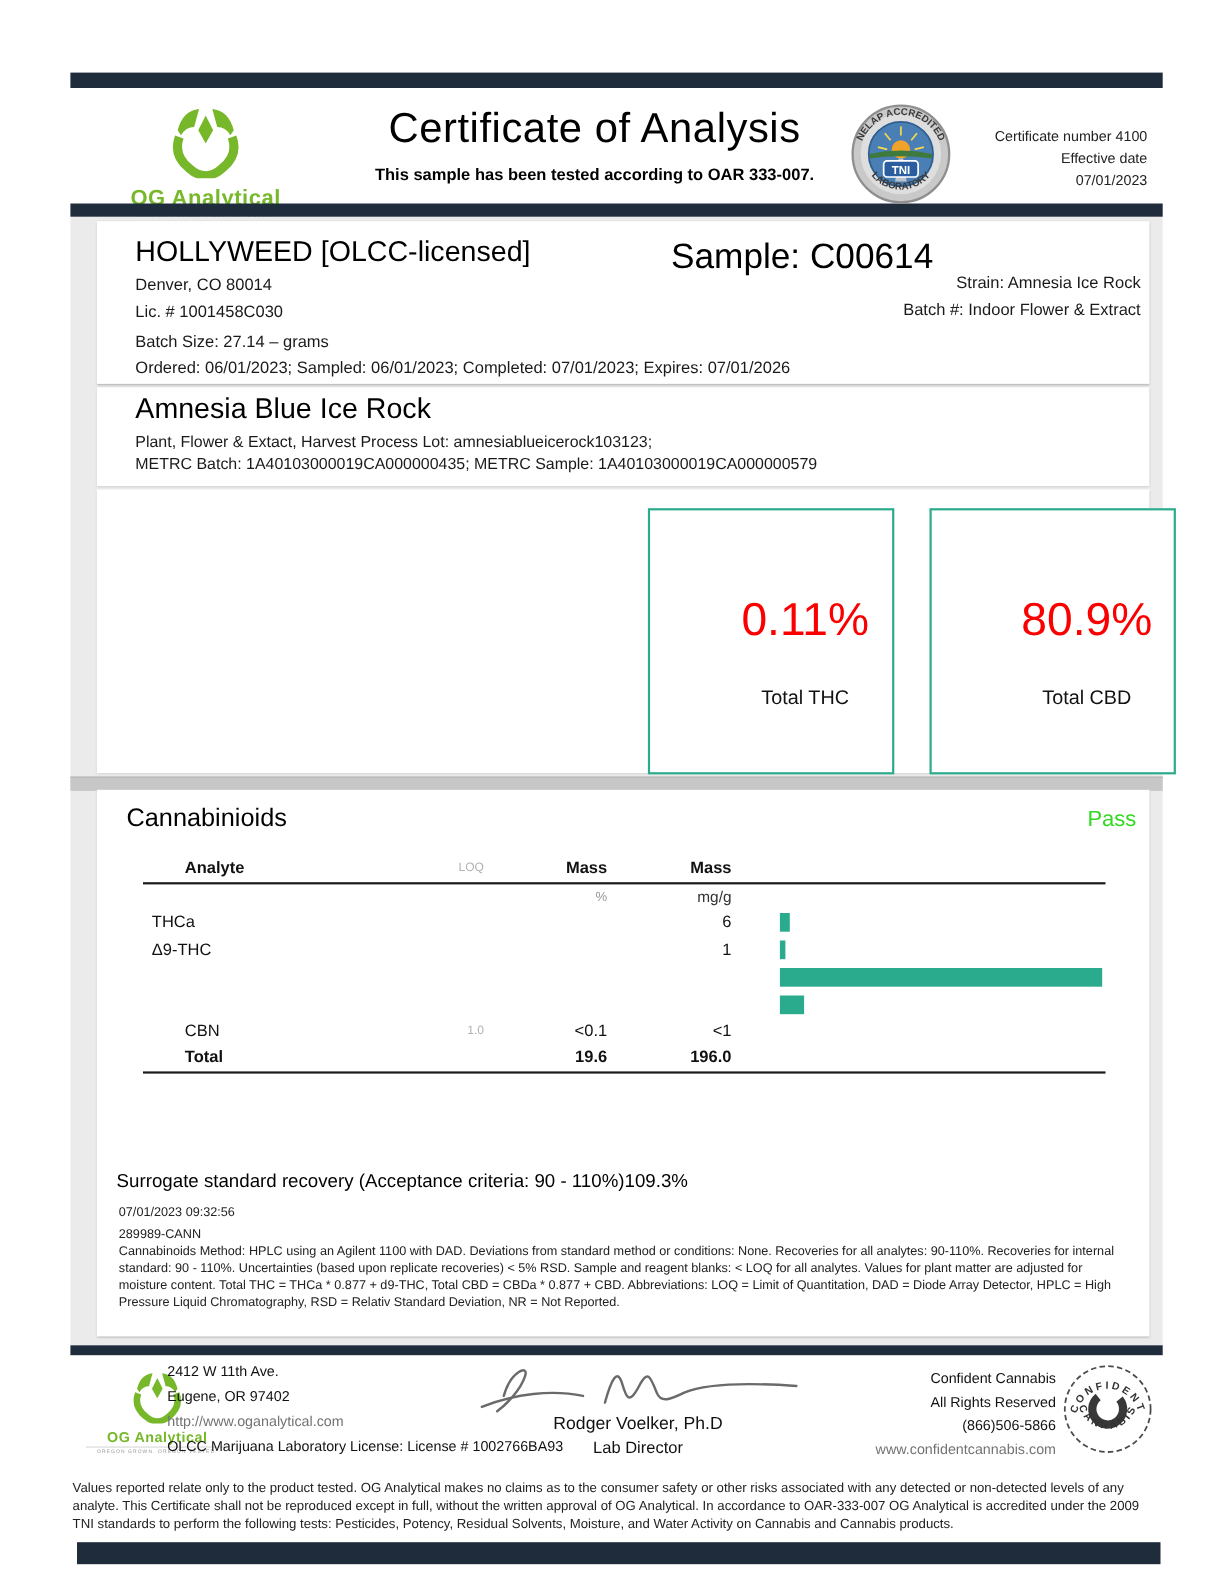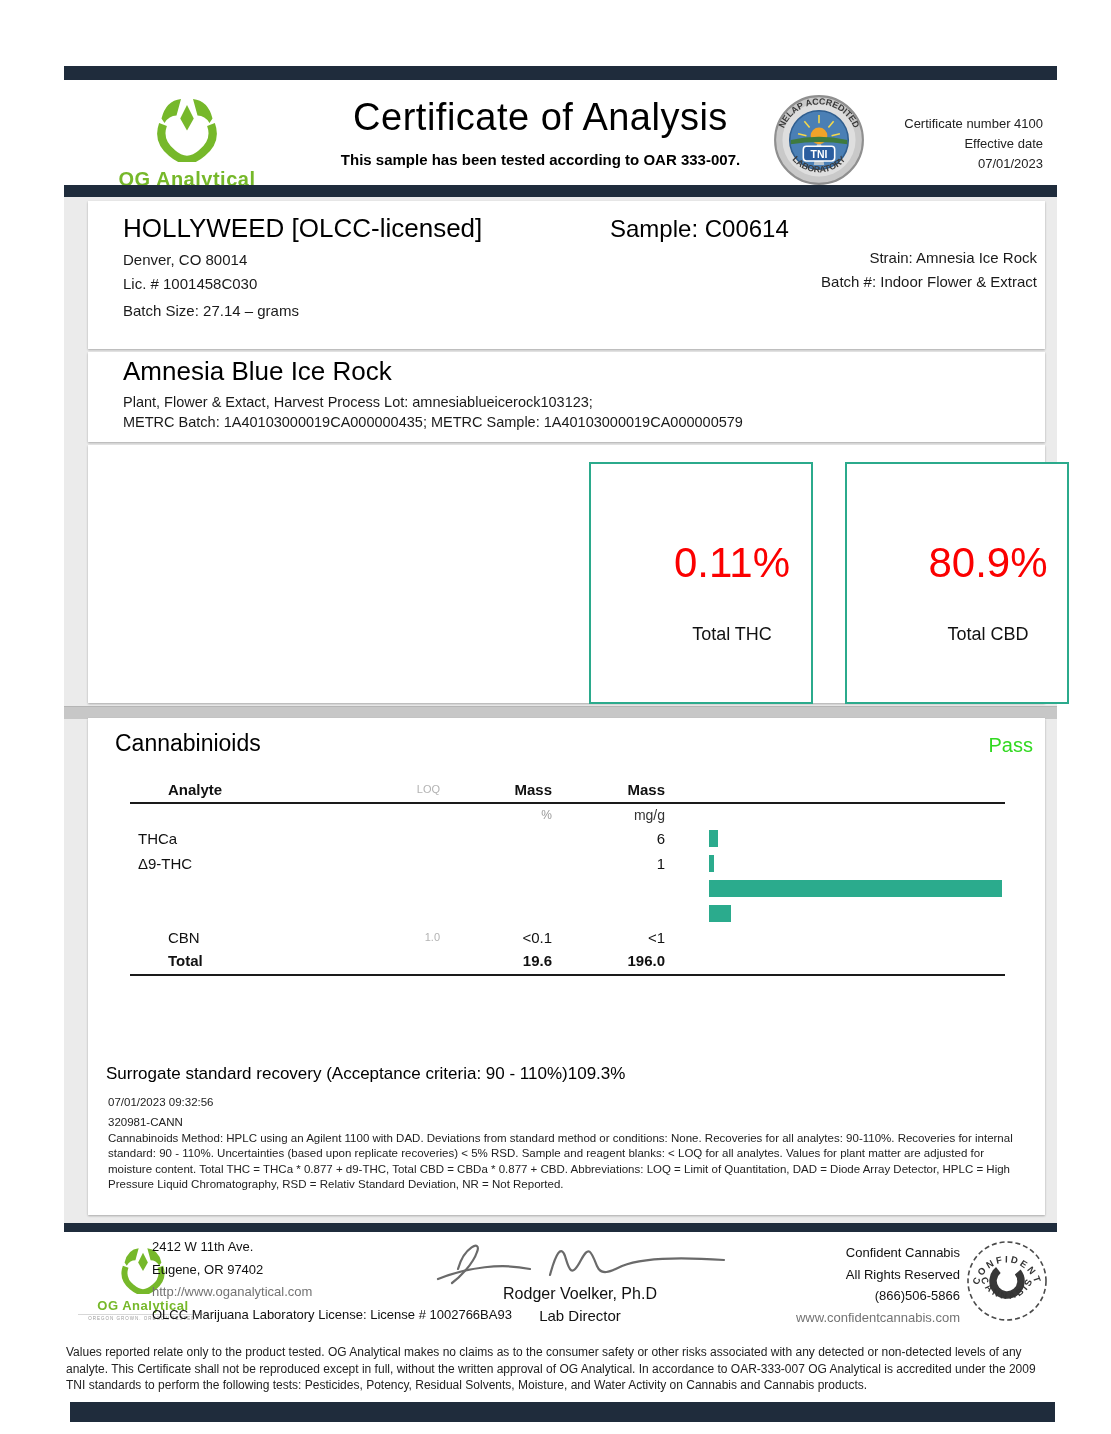--- a/index.html
+++ b/index.html
@@ -27,21 +27,21 @@
   .backdrop{position:absolute;left:64px;top:197px;width:993px;height:1026px;background:#ebebeb;}
   .card{position:absolute;left:24px;width:957px;background:#fff;box-shadow:0 1px 2px rgba(0,0,0,.28);}
   #card-client{top:4px;height:148px;}
   #card-product{top:155px;height:90px;}
   #card-potency{top:248px;height:258px;}
   .divider-band{position:absolute;left:0;top:509px;width:993px;height:12px;background:#c7c7c7;border-top:1px solid #b5b5b5;}
   #card-cann{top:521px;height:497px;}
 
   .abs{position:absolute;}
   .h-client{font-size:26px;color:#000;}
-  .h-sample{font-size:24px;color:#000;}
+  .h-sample{font-size:32px;color:#000;}
   .t15{font-size:15px;color:#1a1a1a;}
   .t145{font-size:14.5px;color:#1a1a1a;}
   .right-al{text-align:right;}
 
   
   .pbox{position:absolute;top:17px;width:220px;height:238px;border:2px solid #2baa8c;background:#fff;}
   #box-thc{left:477px;margin-left:24px;} #box-cbd{left:709px;margin-left:48px;}
   .pbox-inner{padding-left:62px;text-align:center;}
   .pval{font-size:42px;color:#fb0000;margin-top:78px;line-height:1;}
   .plab{font-size:18px;color:#111;margin-top:40px;}
@@ -155,20 +155,21 @@
   <div class="backdrop">
 
     <div class="card" id="card-client">
       <div class="abs h-client" style="left:35px;top:12px;">HOLLYWEED  [OLCC-licensed]</div>
       <div class="abs h-sample" style="left:522px;top:14px;">Sample: C00614</div>
       <div class="abs t15" style="left:35px;top:50px;">Denver, CO 80014</div>
       <div class="abs t15" style="left:35px;top:74px;">Lic. # 1001458C030</div>
       <div class="abs t15 right-al" style="right:8px;top:48px;">Strain: Amnesia Ice Rock</div>
       <div class="abs t15 right-al" style="right:8px;top:72px;">Batch #: Indoor Flower &amp; Extract</div>
       <div class="abs t15" style="left:35px;top:101px;">Batch Size: 27.14 – grams</div>
+      <div class="abs t15" style="left:35px;top:125px;">Ordered: 06/01/2023; Sampled: 06/01/2023; Completed: 07/01/2023; Expires: 07/01/2026</div>
     </div>
 
     <div class="card" id="card-product">
       <div class="abs h-client" style="left:35px;top:4px;">Amnesia Blue Ice Rock</div>
       <div class="abs t145" style="left:35px;top:42px;">Plant, Flower &amp; Extact, Harvest Process Lot: amnesiablueicerock103123;</div>
       <div class="abs t145" style="left:35px;top:62px;">METRC Batch: 1A40103000019CA000000435; METRC Sample: 1A40103000019CA000000579</div>
     </div>
 
     <div class="card" id="card-potency">
       <div class="pbox" id="box-thc">
@@ -262,21 +263,21 @@
     <div class="c-mgg">196.0</div>
     <div class="c-bar">
       
     </div>
   </div>
 </div>
       </div>
 
       <div class="abs surrogate" style="left:18px;top:346px;">Surrogate standard recovery (Acceptance criteria: 90 - 110%)109.3%</div>
       <div class="abs tiny" style="left:20px;top:378px;">07/01/2023 09:32:56</div>
-      <div class="abs tiny" style="left:20px;top:398px;">320981-CANN</div>
+      <div class="abs tiny" style="left:20px;top:398px;">289989-CANN</div>
       <div class="abs method" style="left:20px;top:413px;width:920px;">Cannabinoids Method: HPLC using an Agilent 1100 with DAD. Deviations from standard method or conditions: None. Recoveries for all analytes: 90-110%. Recoveries for internal standard: 90 - 110%. Uncertainties (based upon replicate recoveries) &lt; 5% RSD. Sample and reagent blanks: &lt; LOQ for all analytes. Values for plant matter are adjusted for moisture content. Total THC = THCa * 0.877 + d9-THC, Total CBD = CBDa * 0.877 + CBD. Abbreviations: LOQ = Limit of Quantitation, DAD = Diode Array Detector, HPLC = High Pressure Liquid Chromatography, RSD = Relativ Standard Deviation, NR = Not Reported.</div>
     </div>
   </div>
 
   <div class="navy" id="bar-3"></div>
 
   <div class="f-logo">
     <svg width="52" height="48" viewBox="0 0 96 88">
       <path d="M14,30 Q20,6 40,4 L34,26 Q24,26 18,36 Z" fill="#76b82a"></path>
       <path d="M82,30 Q76,6 56,4 L62,26 Q72,26 78,36 Z" fill="#76b82a"></path>

